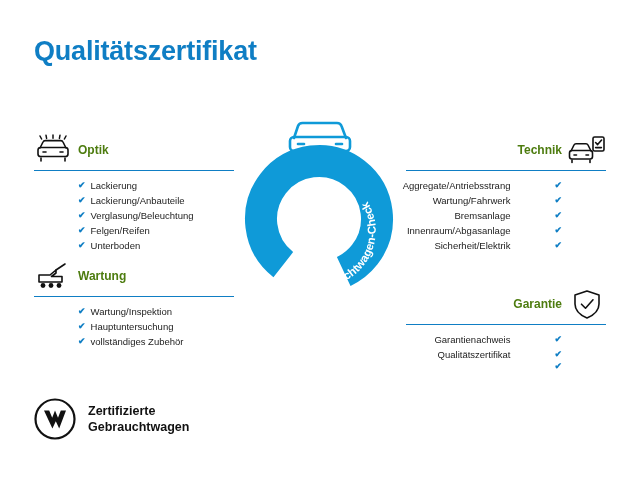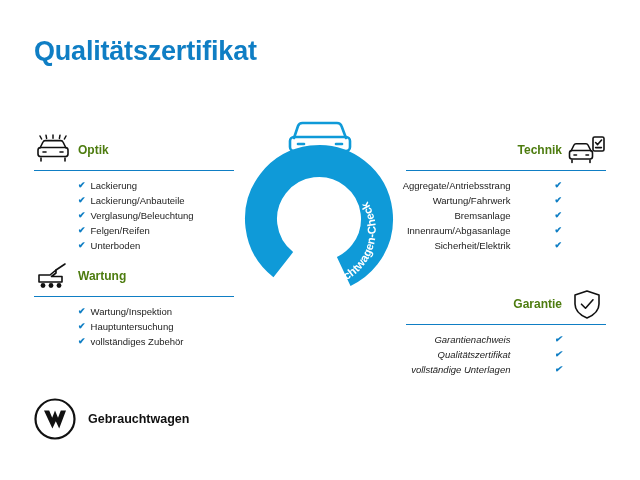--- a/index.html
+++ b/index.html
@@ -322,41 +322,41 @@
       <div class="icon-box">
         <svg viewBox="0 0 38 34" fill="none" stroke="#111" stroke-width="1.6" stroke-linecap="round" stroke-linejoin="round">
           <path d="M19 3 L31 7 L31 16 Q31 25 19 30 Q7 25 7 16 L7 7 Z"></path>
           <path d="M13.5 16.2 L17.5 20.2 L25 11.8"></path>
         </svg>
       </div>
       <div class="sec-head">
         <span class="sec-title">Garantie</span>
       </div>
       <div class="rule"></div>
-      <div class="items" style="padding-right:44px;font-style:italic;">
+      <div class="items" style="padding-right:44px;">
         <div class="item">
             <span>Garantienachweis</span>
             <span class="check">✔</span>
           </div>
         <div class="item">
             <span>Qualitätszertifikat</span>
             <span class="check">✔</span>
           </div>
         <div class="item">
-            <span>vollständige Unterlagen</span>
             <span class="check">✔</span>
           </div>
       </div>
     </div>
   </div>
 
   <div class="footer">
     <svg class="vw-logo" viewBox="0 0 42 42">
       <circle cx="21" cy="21" r="19.5" fill="none" stroke="#111" stroke-width="2.2"></circle>
       <path d="M10 12.5 L15.2 12.5 L18.2 19.8 L21 12.5 L24 19.8 L26.8 12.5 L32 12.5
                L25.2 30.5 L21.8 23.2 L18.4 30.5 Z" fill="#111"></path>
     </svg>
     <div class="footer-text">
+      <div>Zertifizierte</div>
       <div>Gebrauchtwagen</div>
     </div>
   </div>
 
 </div>
 
 </body></html>

